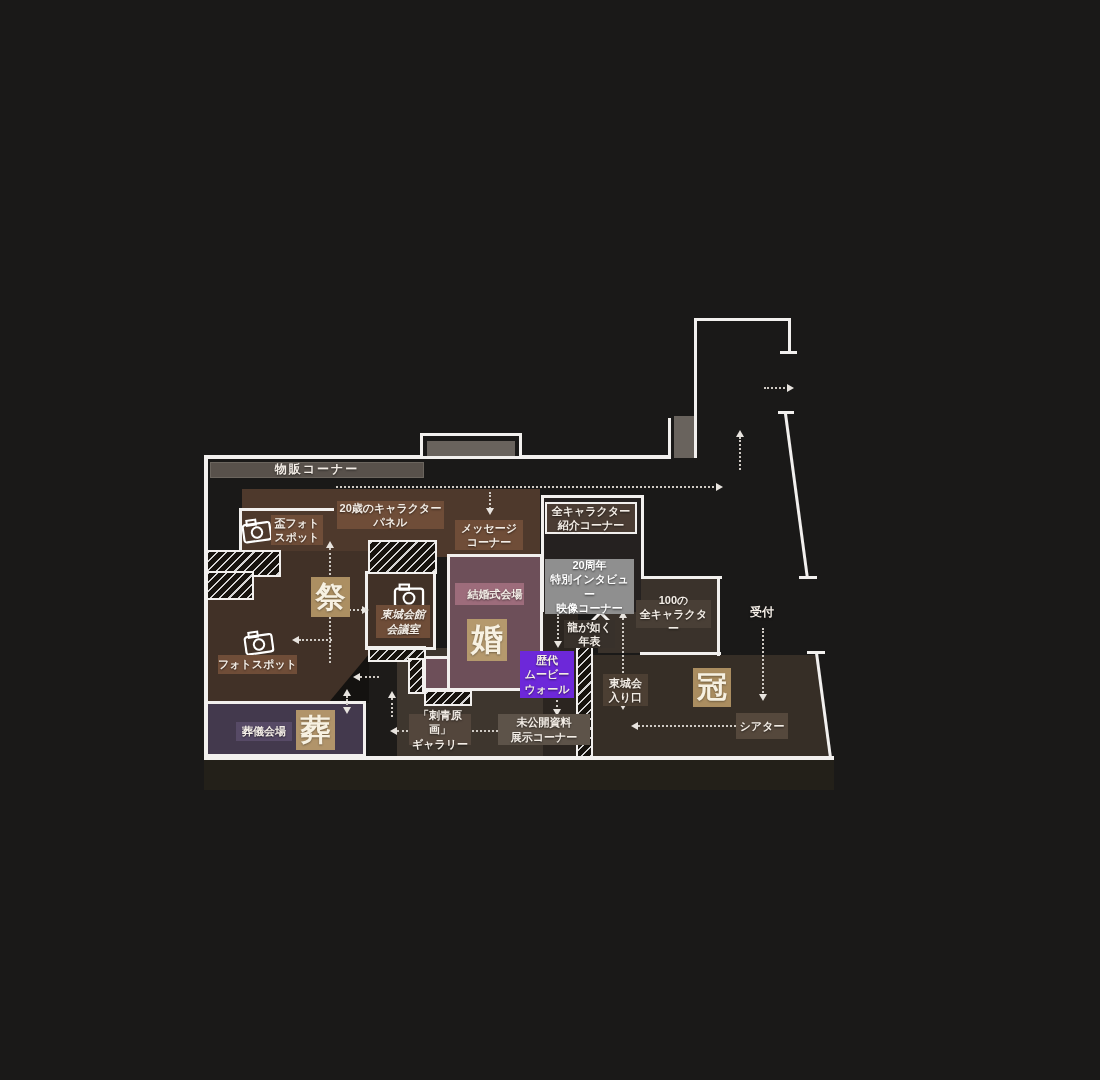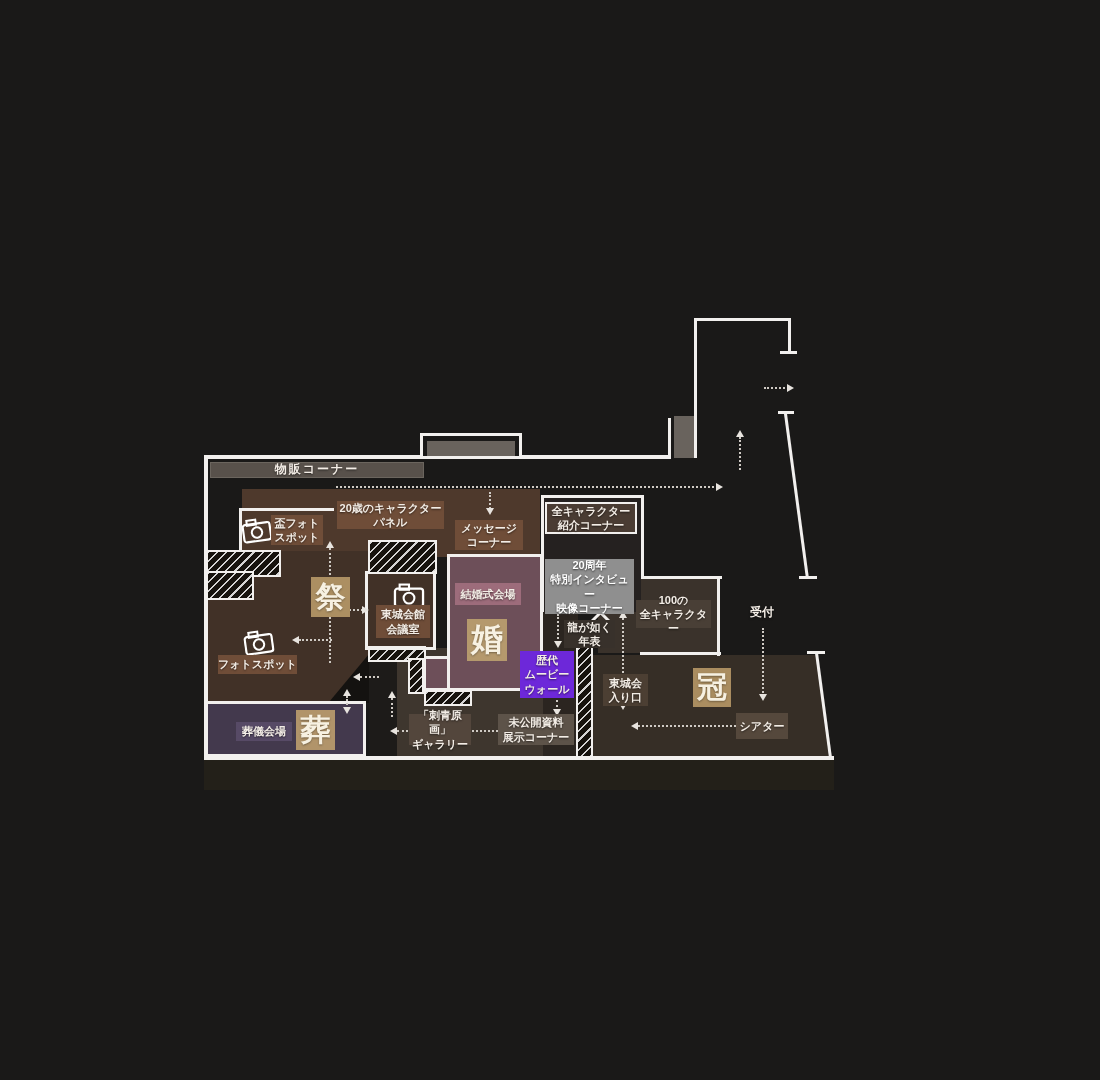--- a/index.html
+++ b/index.html
@@ -190,24 +190,24 @@
 特別インタビュー
 映像コーナー</div>
 
   <div class="lbl" style="left:636px;top:600px;width:75px;height:28px;background:#493f36;">100の
 全キャラクター</div>
 
   <div class="lbl" style="left:745px;top:605px;width:34px;height:16px;font-size:12px;">受付</div>
 
   <div class="zone" style="left:311px;top:577px;width:39px;height:40px;background:#ac8f62;font-size:30px;">祭</div>
 
-  <div class="lbl" style="left:376px;top:605px;width:54px;height:33px;background:#6f4d38;">東城会館
+  <div class="lbl" style="left:376px;top:605px;width:54px;height:33px;background:#6f4d38;font-style:italic;">東城会館
 会議室</div>
 
-  <div class="lbl" style="left:455px;top:583px;width:66px;height:22px;background:#9d6c7b;">結婚式会場</div>
+  <div class="lbl" style="left:455px;top:583px;width:58px;height:22px;background:#9d6c7b;padding-left:11px;">結婚式会場</div>
 
   <div class="zone" style="left:467px;top:619px;width:40px;height:42px;background:#b5996d;font-size:32px;">婚</div>
 
   <div class="lbl" style="left:564px;top:620px;width:51px;height:28px;background:#38312b;">龍が如く
 年表</div>
 
   <div class="lbl" style="left:603px;top:674px;width:45px;height:32px;background:#4c3f33;">東城会
 入り口</div>
 
   <div class="zone" style="left:693px;top:668px;width:38px;height:39px;background:#aa8d60;font-size:30px;">冠</div>
@@ -220,16 +220,16 @@
 
   <div class="lbl" style="left:736px;top:713px;width:52px;height:26px;background:#55483c;">シアター</div>
 
   <div class="lbl" style="left:236px;top:722px;width:56px;height:19px;background:#574a66;">葬儀会場</div>
 
   <div class="zone" style="left:296px;top:710px;width:39px;height:40px;background:#b1946a;font-size:30px;">葬</div>
 
   <div class="lbl" style="left:409px;top:714px;width:62px;height:31px;background:#53463c;">「刺青原画」
 ギャラリー</div>
 
-  <div class="lbl" style="left:498px;top:714px;width:76px;height:31px;background:#5d5349;">未公開資料
+  <div class="lbl" style="left:498px;top:714px;width:92px;height:31px;background:#5d5349;">未公開資料
 展示コーナー</div>
 
 </div>
 
 </body></html>

